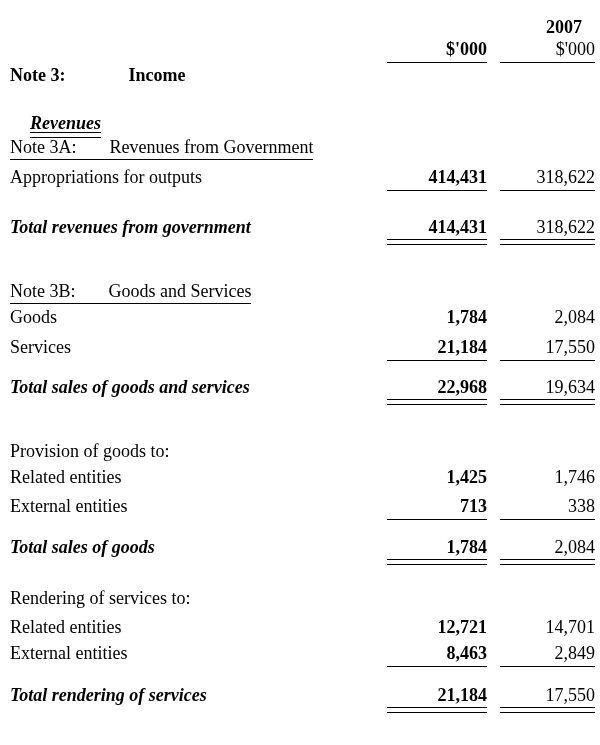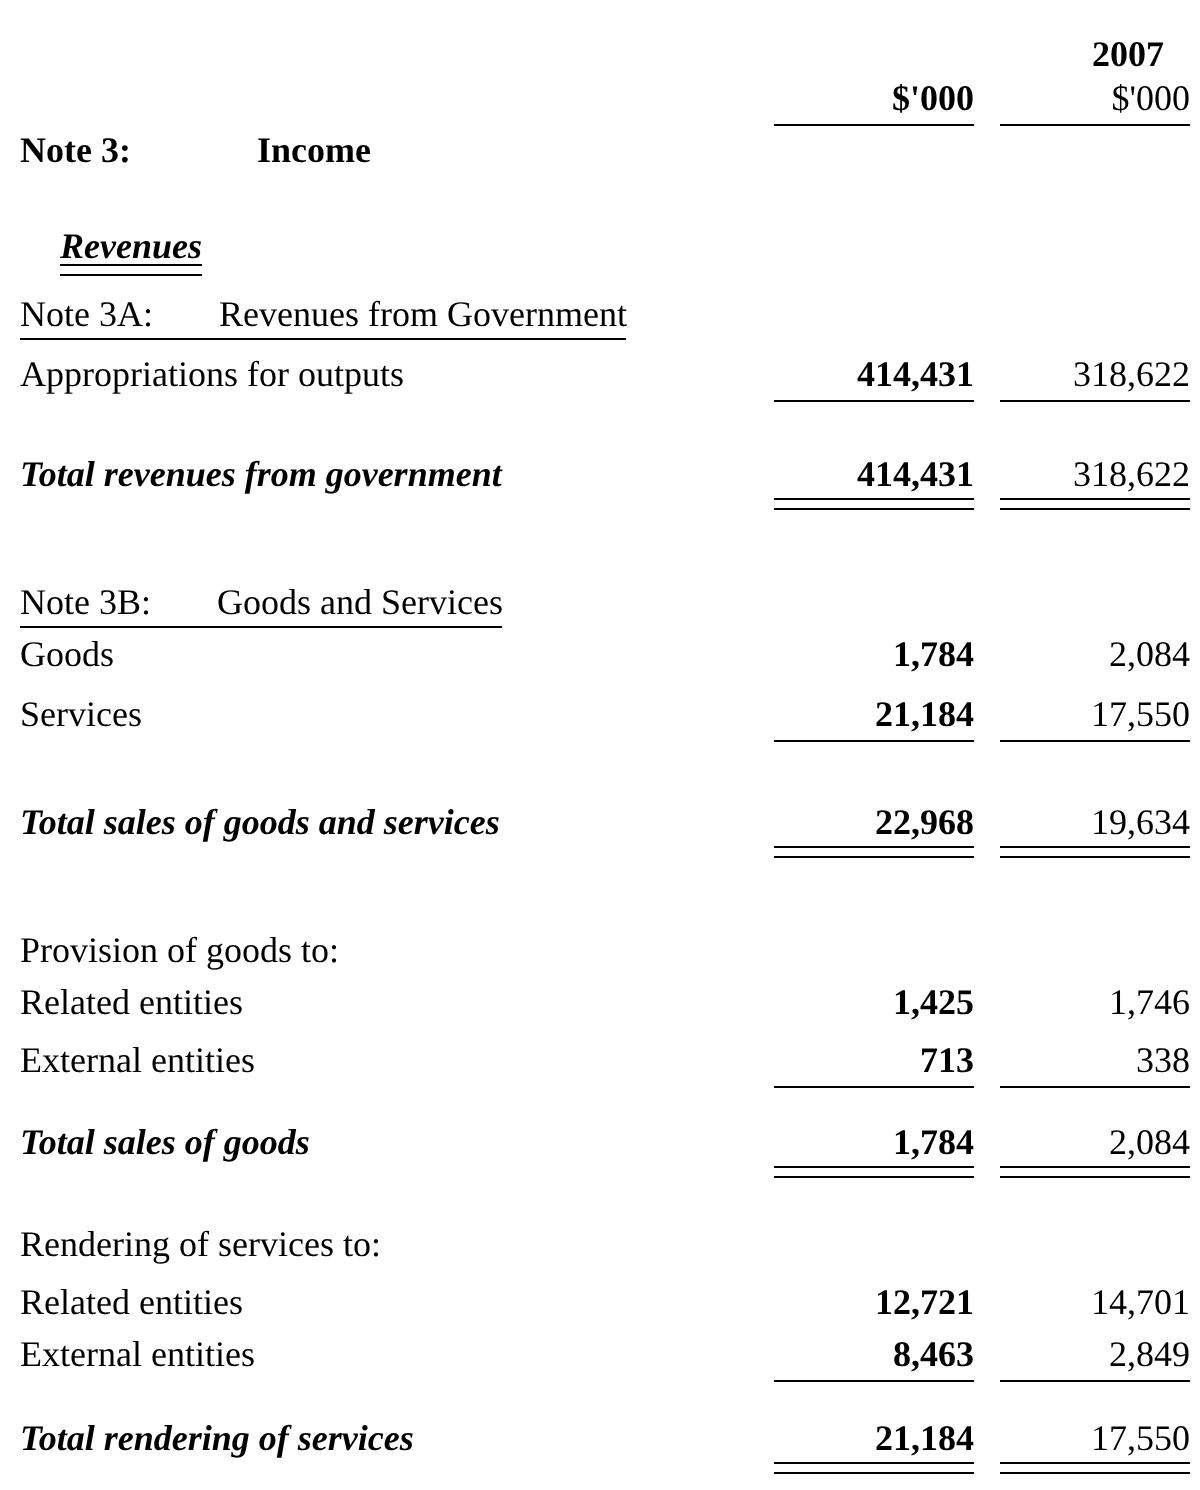--- a/index.html
+++ b/index.html
@@ -35,22 +35,22 @@
     border-top:1.5px solid #000;
   }
   .hl2 { display:inline-block;margin-left:20px; }
   .hl2::after {
     content:""; position:absolute; left:0; right:0; bottom:-4px; height:4px;
     border-top:1.5px solid #000; border-bottom:1.5px solid #000;
   }
   .sp-note3  { display:inline-block; width:63px; }
   .sp-noteab { display:inline-block; width:33px; }
   .mt4 { margin-top:4px; }  .mt7 { margin-top:7px; }
-  .mt8 { margin-top:8px; }  .mt14 { margin-top:12px; }
-  .mt18 { margin-top:32px; } .mt19 { margin-top:19px; }
+  .mt8 { margin-top:8px; }  .mt14 { margin-top:2px; }
+  .mt18 { margin-top:18px; } .mt19 { margin-top:19px; }
   .mt20 { margin-top:20px; } .mt26 { margin-top:26px; }
   .mt28 { margin-top:28px; } .mt38 { margin-top:29px; }
   .mt42 { margin-top:42px; }
 </style>
 </head>
 <body>
 
 <div class="page">
 
   <div class="row">

